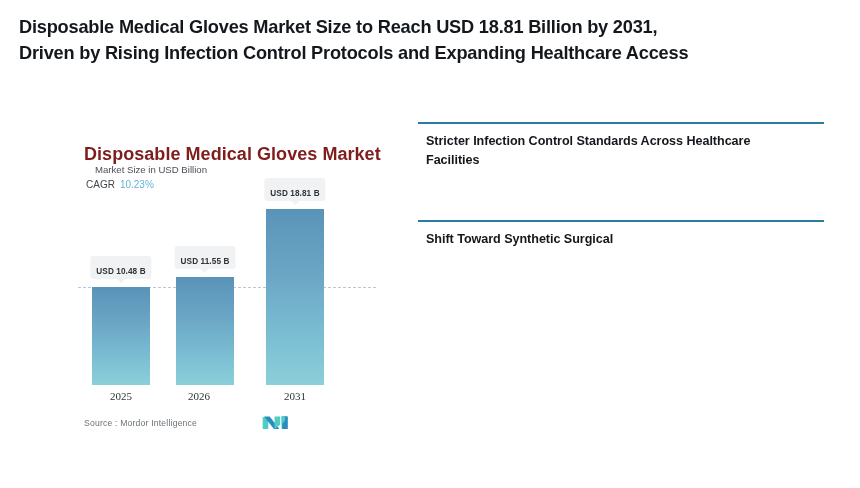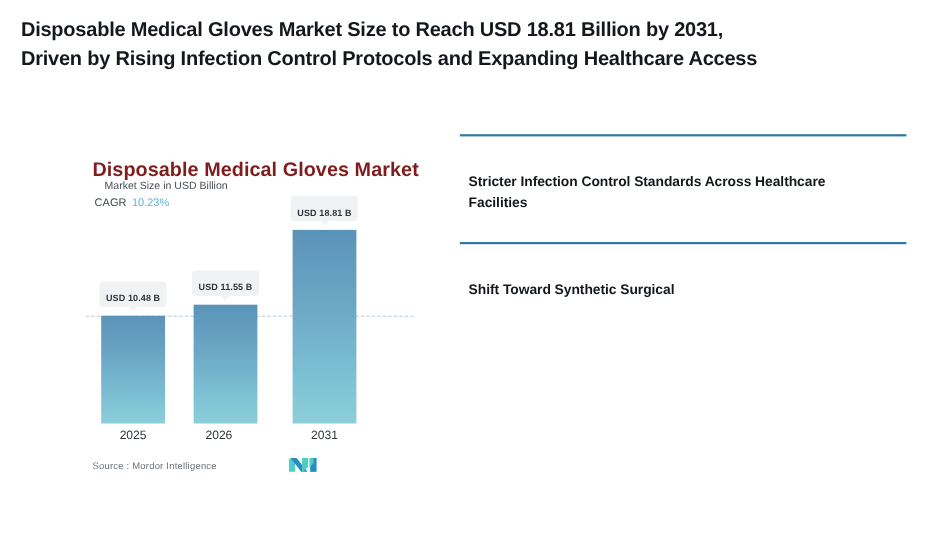--- a/index.html
+++ b/index.html
@@ -155,20 +155,21 @@
     top: 252px;
     width: 320px;
     height: 18px;
   }
   .xlabel {
     position: absolute;
     width: 58px;
     text-align: center;
     font-size: 11px;
     color: #2e3439;
+    font-family: Liberation Serif, serif;
   }
   .chart-source {
     position: absolute;
     left: 14px;
     top: 280px;
     font-size: 8.6px;
     color: #6b7277;
     letter-spacing: 0.2px;
   }
   .source-logo {
@@ -189,21 +190,21 @@
   .trends-title {
     font-size: 17px;
     font-weight: bold;
     color: #14181c;
     padding-left: 8px;
     margin: 0 0 22px 0;
     letter-spacing: -0.1px;
   }
   .trend-item {
     border-top: 2px solid #2b7ba3;
-    padding: 32px 8px 0 8px;
+    padding: 8px 8px 0 8px;
     box-sizing: border-box;
   }
   .trend-item.h1 { height: 98px; }
   .trend-item.h2 { height: 95px; }
   .trend-item.h3 { height: 90px; }
   .trend-text {
     font-size: 12.6px;
     font-weight: bold;
     line-height: 19px;
     color: #14181c;

